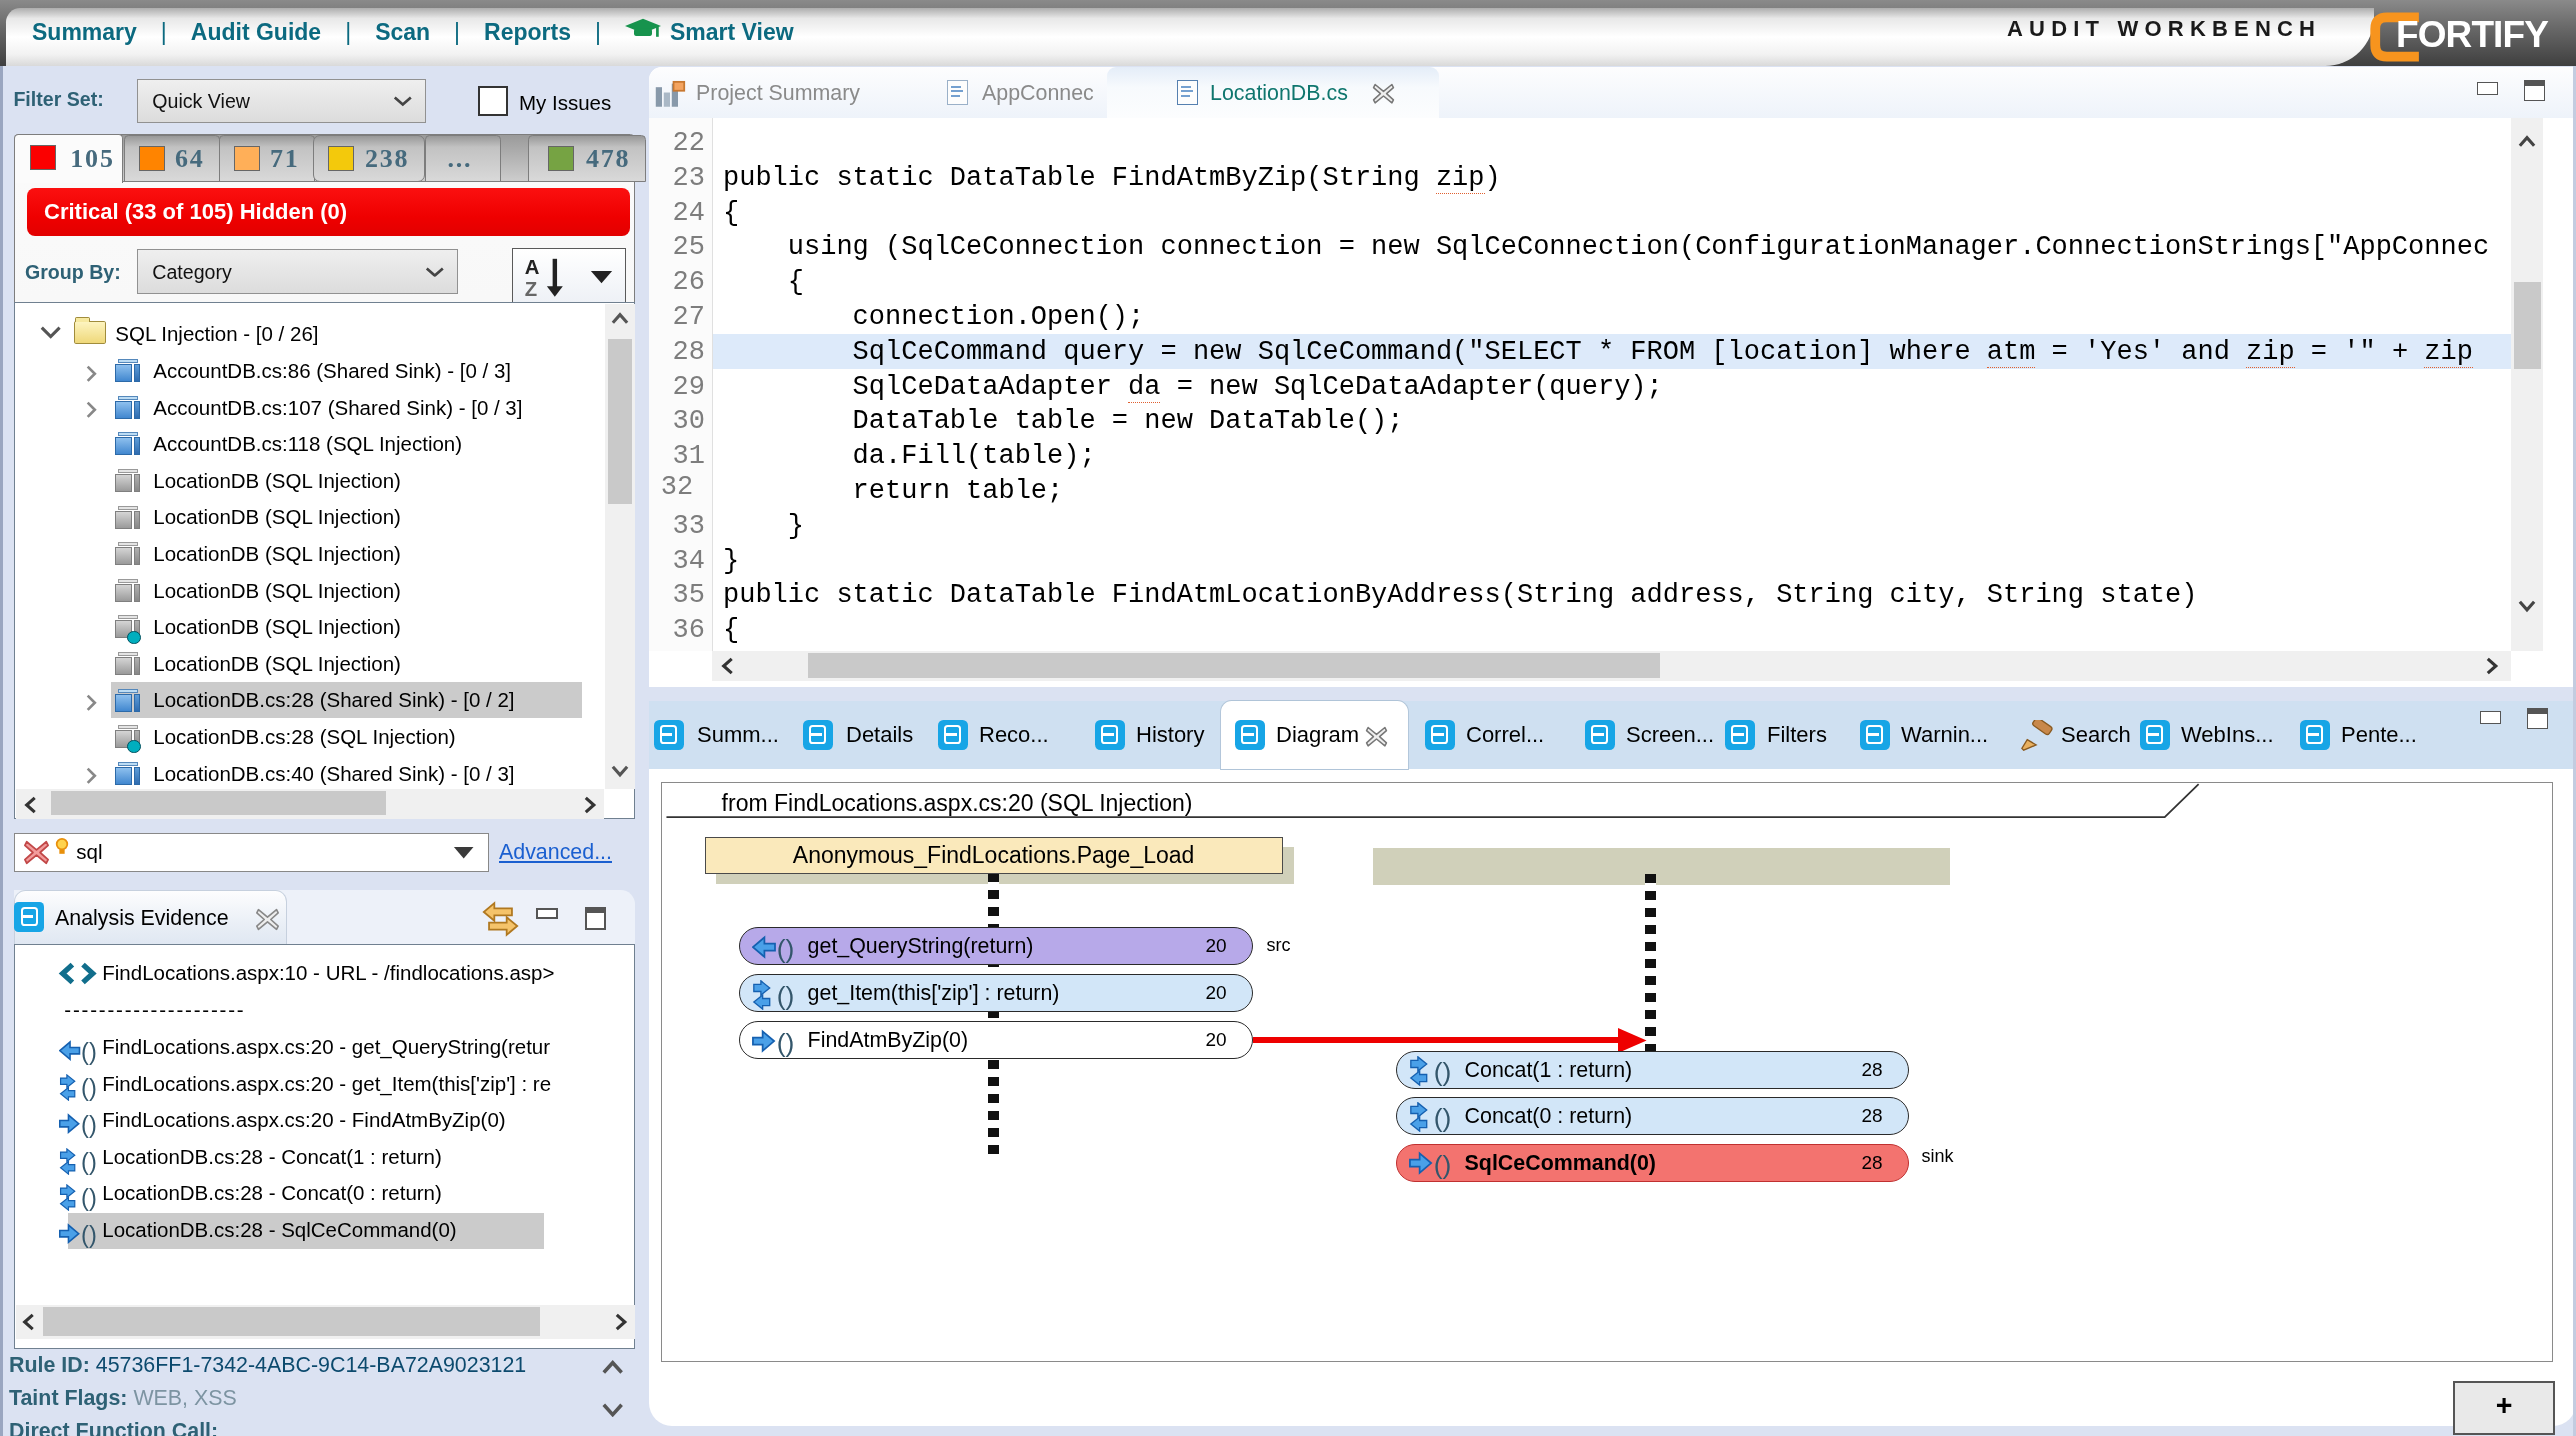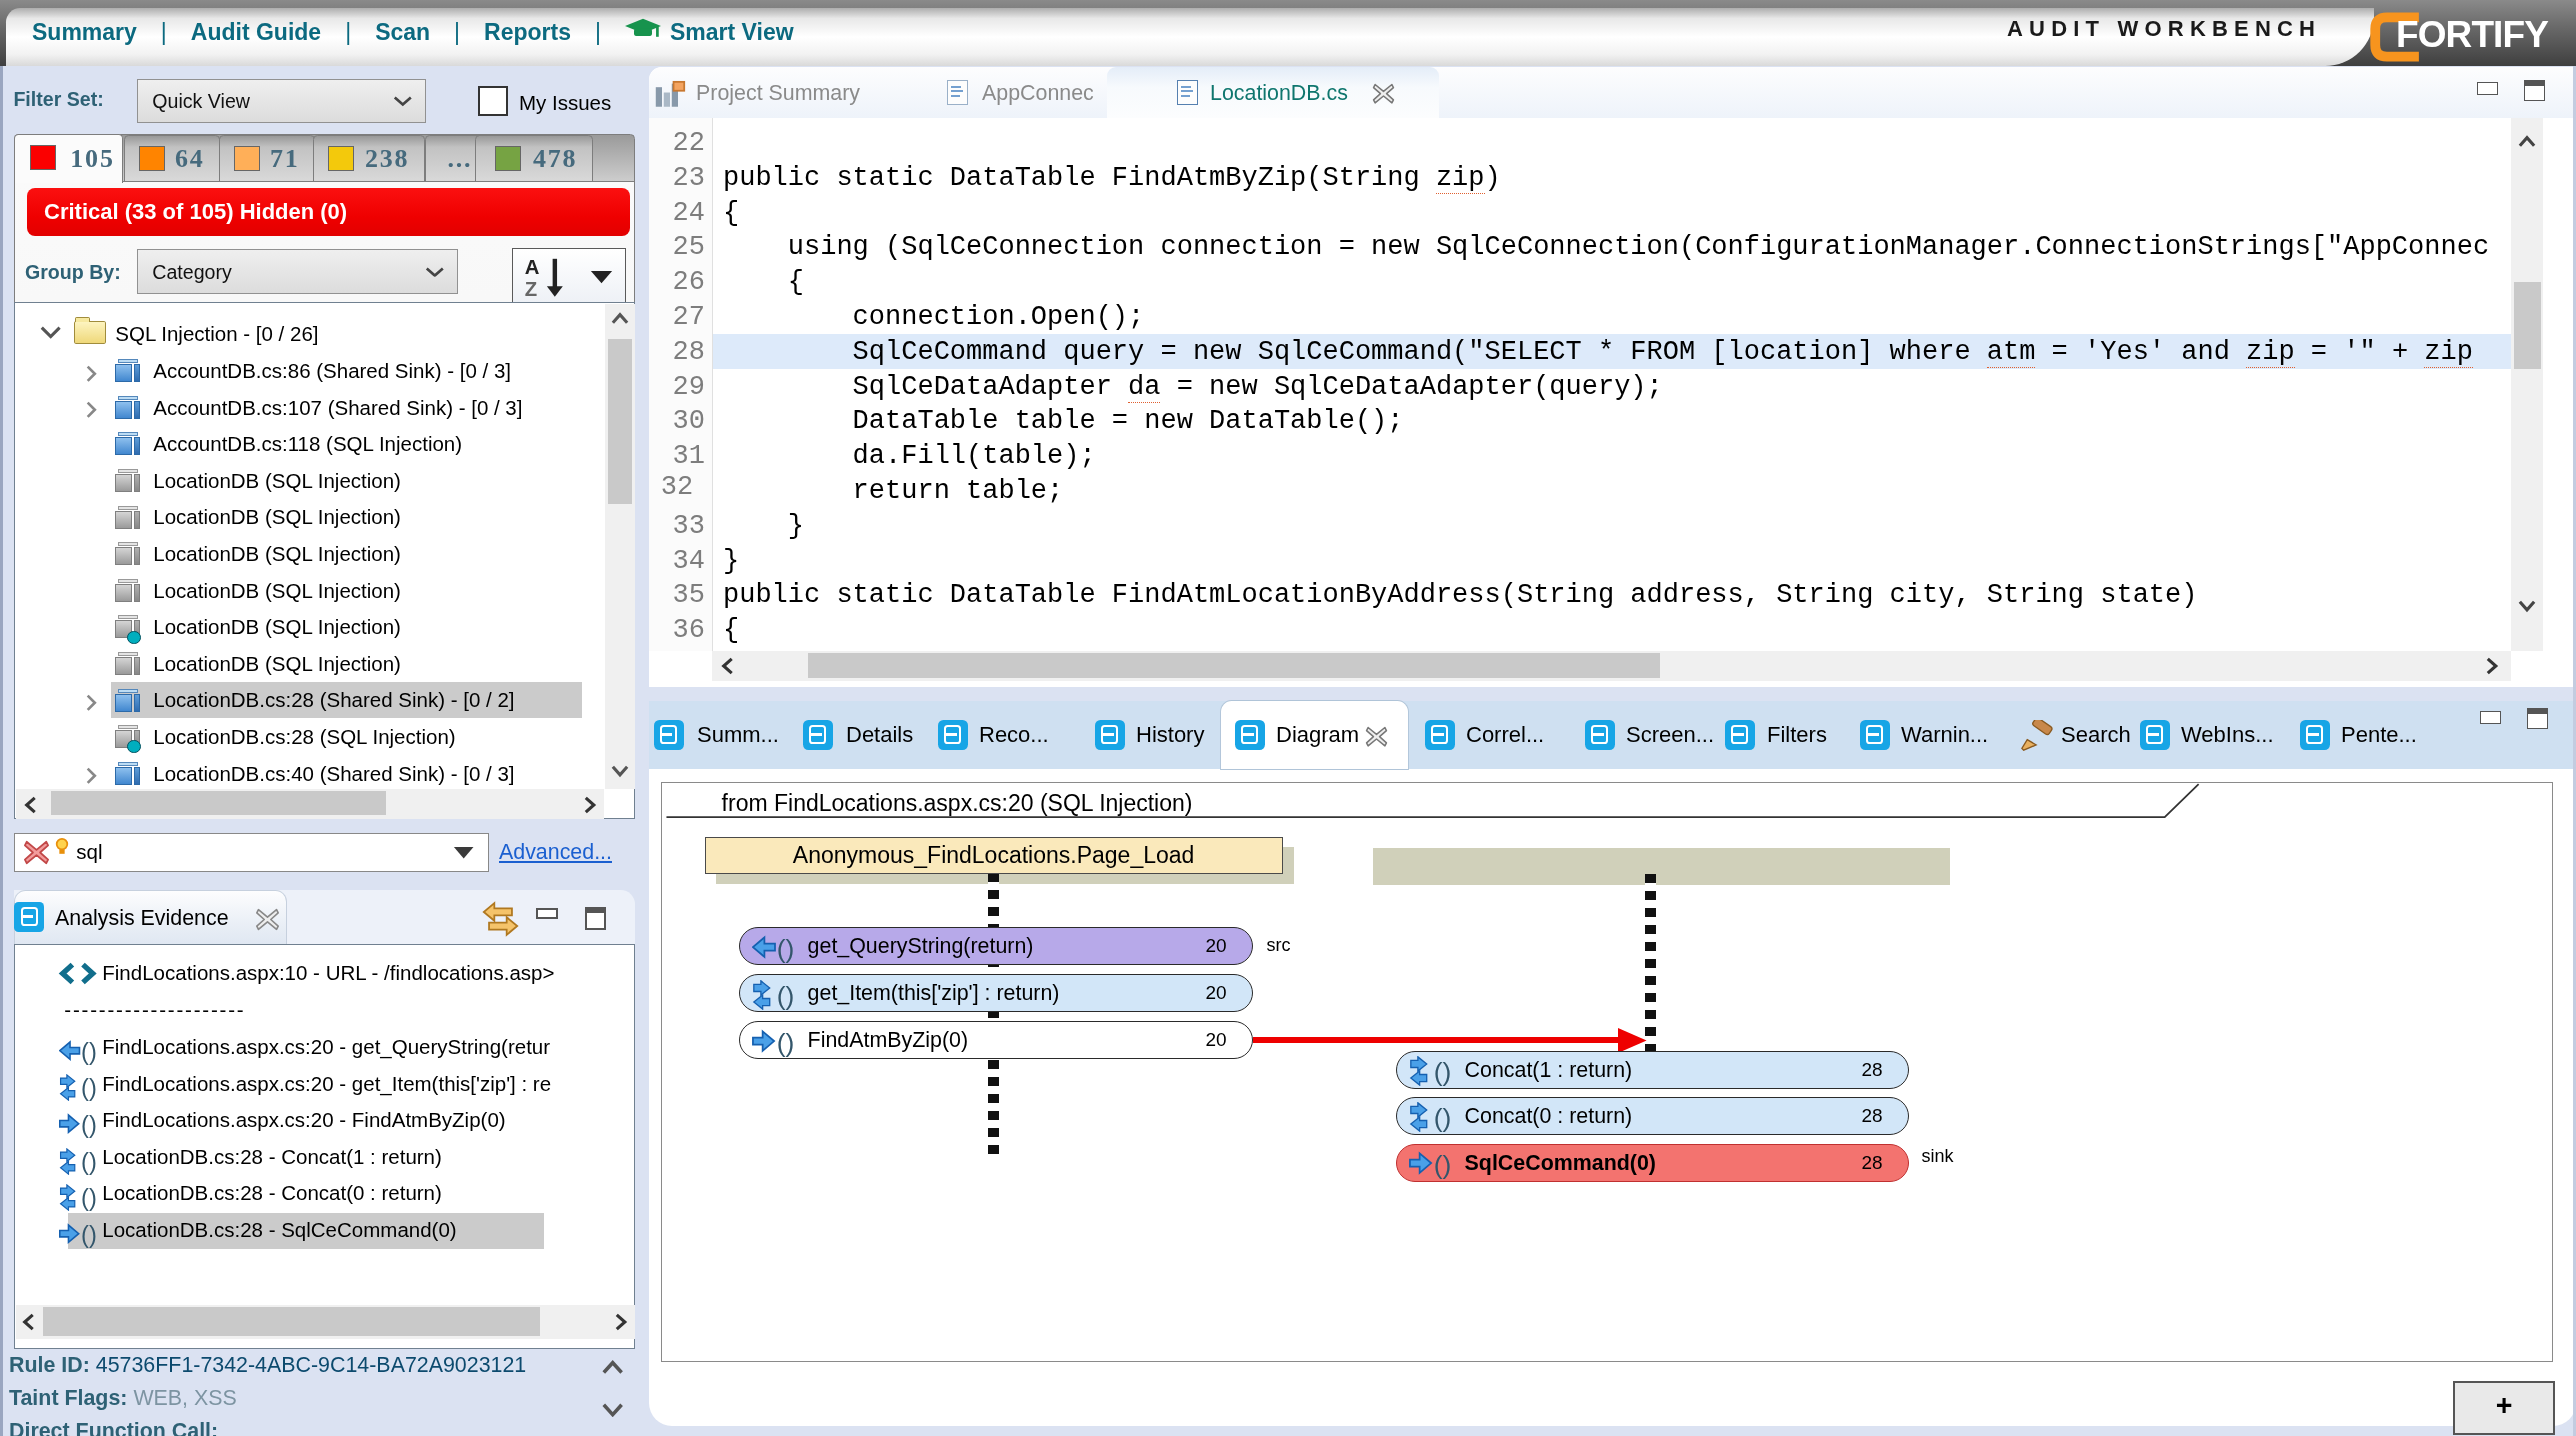--- a/index.html
+++ b/index.html
@@ -101,28 +101,28 @@
 
 <div class="abs" style="left:14.3px;top:134px;width:621px;height:48px;background:linear-gradient(180deg,#9a9a9a,#cdcdcd);border:0.9px solid #7d7d7d;box-sizing:border-box;border-radius:4.5px 4.5px 0 0;"></div>
 <div class="ltab" style="left:124px;top:135px;width:96px;height:47px;">
     <div class="sq" style="background:#ff8400;"></div>
     <div class="num" style="left:50px;">64</div>
   </div>
 <div class="ltab" style="left:219px;top:135px;width:96px;height:47px;">
     <div class="sq" style="background:#ffaf58;"></div>
     <div class="num" style="left:50px;">71</div>
   </div>
-<div class="ltab" style="left:313px;top:135px;width:112px;height:47px;">
+<div class="ltab" style="left:313px;top:135px;width:112px;height:47px;border-radius:7px;">
     <div class="sq" style="background:#f3c90c;"></div>
     <div class="num" style="left:51px;">238</div>
   </div>
 <div class="ltab" style="left:425px;top:135px;width:76px;height:47px;">
     <div class="num" style="left:21.4px;">...</div>
   </div>
-<div class="ltab" style="left:475px;top:135px;width:118px;height:47px;">
+<div class="ltab" style="left:528px;top:135px;width:118px;height:47px;">
     <div class="sq" style="left:19px;background:#76a343;"></div>
     <div class="num" style="left:57px;">478</div>
   </div>
 <div class="abs" style="left:14.3px;top:181px;width:621px;height:637px;background:linear-gradient(180deg,#fafafa,#efefef);border:0.9px solid #7d7d7d;box-sizing:border-box;"></div>
 <div class="ltab active" style="left:14.3px;top:134px;width:109px;height:49px;">
     <div class="sq" style="background:#fb0000;"></div>
     <div class="num" style="left:55px;">105</div>
   </div>
 <div class="redbanner">Critical (33 of 105) Hidden (0)</div>
 <div class="abs teal b" style="left:25px;top:261px;font-size:19.6px;">Group By:</div>

